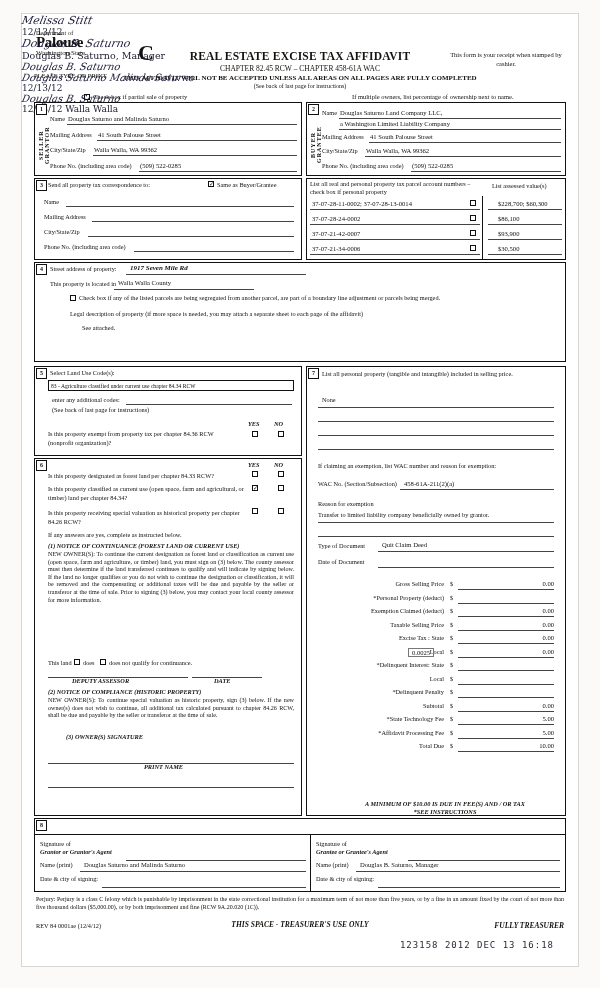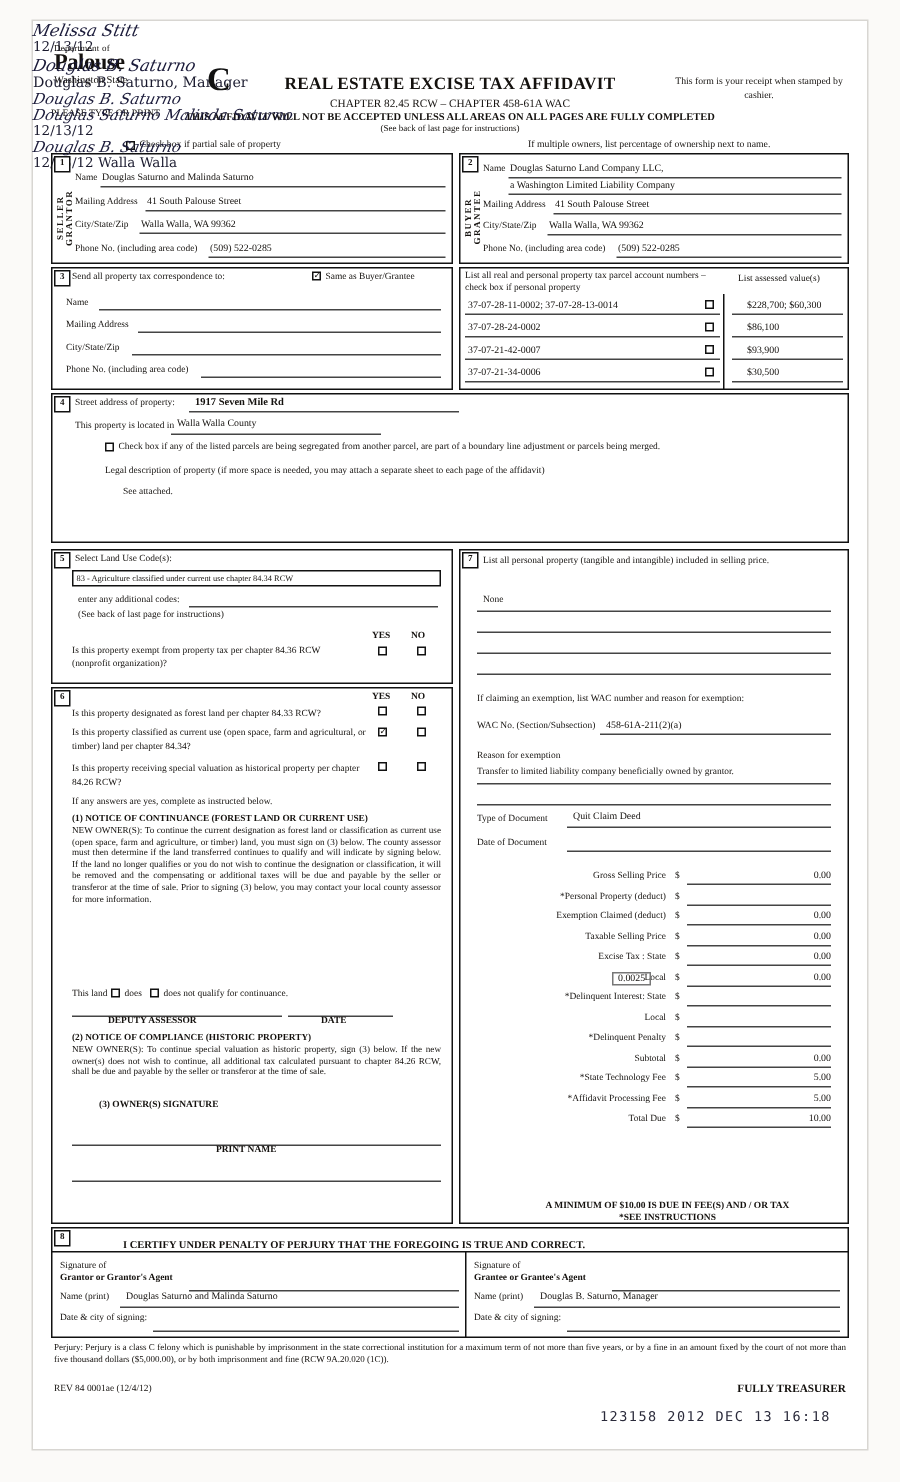--- a/index.html
+++ b/index.html
@@ -23,21 +23,21 @@
   .chkline2{position:absolute;left:330px;top:80px;font-size:6.5px;}
   
   .bx{position:absolute;border:1px solid #111;box-sizing:border-box;}
   .num{position:absolute;width:9px;height:9px;border:1px solid #111;font-size:6px;text-align:center;line-height:9px;background:#fff;font-weight:bold;}
   .vt{position:absolute;writing-mode:vertical-rl;transform:rotate(180deg);font-size:6px;letter-spacing:1px;text-align:center;font-weight:bold;}
   .lbl{position:absolute;font-size:6.3px;}
   .valn{position:absolute;font-size:6.6px;white-space:nowrap;}
   .ul{position:absolute;border-bottom:1px solid #444;height:1px;}
   .cb{position:absolute;width:6px;height:6px;border:1px solid #111;box-sizing:border-box;background:#fff;}
   .cbx{position:absolute;width:6px;height:6px;border:1px solid #111;box-sizing:border-box;background:#fff;font-size:6px;line-height:5px;text-align:center;}
-  .bold{font-weight:bold;}
+  .bold{font-weight:bold;font-style:italic;}
   .hand{font-family:"DejaVu Serif", serif;font-size:9px;color:#1a1a2e;}
   .sig{font-family:"DejaVu Serif", serif;font-style:italic;font-size:11px;color:#1b1b3a;transform:skewX(-12deg);}
   .rowline{position:absolute;border-top:1px solid #111;}
   .colline{position:absolute;border-left:1px solid #111;}
   .just{font-size:6.1px;line-height:7.6px;text-align:justify;}
   .amt{position:absolute;font-size:6.6px;text-align:right;}
   .stamp{position:absolute;font-family:"DejaVu Sans Mono", monospace;font-size:9px;letter-spacing:1px;color:#2a2a3a;}
   .footline{position:absolute;font-size:6.3px;}
 </style>
 </head>
@@ -299,21 +299,20 @@
           <div class="lbl" style="position: absolute; left: 428px; top: 728px;">$</div>
           <div class="amt" style="left: 470px; top: 728px; width: 62px;">10.00</div>
           <div class="ul" style="left: 436px; top: 736px; width: 96px;"></div>
         </div>
 
       <div class="lbl bold" style="left:316px;top:786px;width:214px;text-align:center;">A MINIMUM OF $10.00 IS DUE IN FEE(S) AND / OR TAX</div>
       <div class="lbl bold" style="left:316px;top:794px;width:214px;text-align:center;">*SEE INSTRUCTIONS</div>
 
       <div class="bx" style="left:12px;top:804px;width:532px;height:74px;"></div>
       <div class="num" style="left:14px;top:806px;">8</div>
-      <div class="lbl bold" style="left:60px;top:812px;font-size:7px;">I CERTIFY UNDER PENALTY OF PERJURY THAT THE FOREGOING IS TRUE AND CORRECT.</div>
       <div class="rowline" style="left:12px;top:820px;width:532px;"></div>
       <div class="colline" style="left:288px;top:820px;height:58px;"></div>
 
       <div class="sig" style="left:44px;top:806px;font-size:10px;">Douglas B. Saturno</div>
 
       <div class="lbl" style="left:18px;top:826px;">Signature of</div>
       <div class="lbl bold" style="left:18px;top:834px;">Grantor or Grantor's Agent</div>
       <div class="sig" style="left:106px;top:829px;font-size:10px;">Douglas Saturno   Malinda Saturno</div>
       <div class="ul" style="left:104px;top:845px;width:180px;"></div>
       <div class="lbl" style="left:18px;top:847px;">Name (print)</div>
@@ -329,18 +328,19 @@
       <div class="ul" style="left:386px;top:845px;width:152px;"></div>
       <div class="lbl" style="left:294px;top:847px;">Name (print)</div>
       <div class="valn" style="left:338px;top:847px;">Douglas B. Saturno, Manager</div>
       <div class="ul" style="left:334px;top:856px;width:204px;"></div>
       <div class="lbl" style="left:294px;top:861px;">Date &amp; city of signing:</div>
       <div class="hand" style="left:360px;top:858px;">12/13/12  Walla Walla</div>
       <div class="ul" style="left:356px;top:872px;width:182px;"></div>
 
       <div class="just" style="position:absolute;left:14px;top:882px;width:528px;font-size:6px;">Perjury: Perjury is a class C felony which is punishable by imprisonment in the state correctional institution for a maximum term of not more than five years, or by a fine in an amount fixed by the court of not more than five thousand dollars ($5,000.00), or by both imprisonment and fine (RCW 9A.20.020 (1C)).</div>
       <div class="footline" style="left:14px;top:908px;">REV 84 0001ae (12/4/12)</div>
+      <div class="footline bold" style="left:0;top:906px;width:556px;text-align:center;font-size:7.5px;">THIS SPACE - TREASURER'S USE ONLY</div>
       <div class="footline bold" style="right:14px;top:907px;font-size:7.5px;">FULLY TREASURER</div>
       <div class="stamp" style="right:24px;top:926px;">123158 2012 DEC 13 16:18</div>
 
     </div>
   </div>
 </div>
 
 </body></html>

